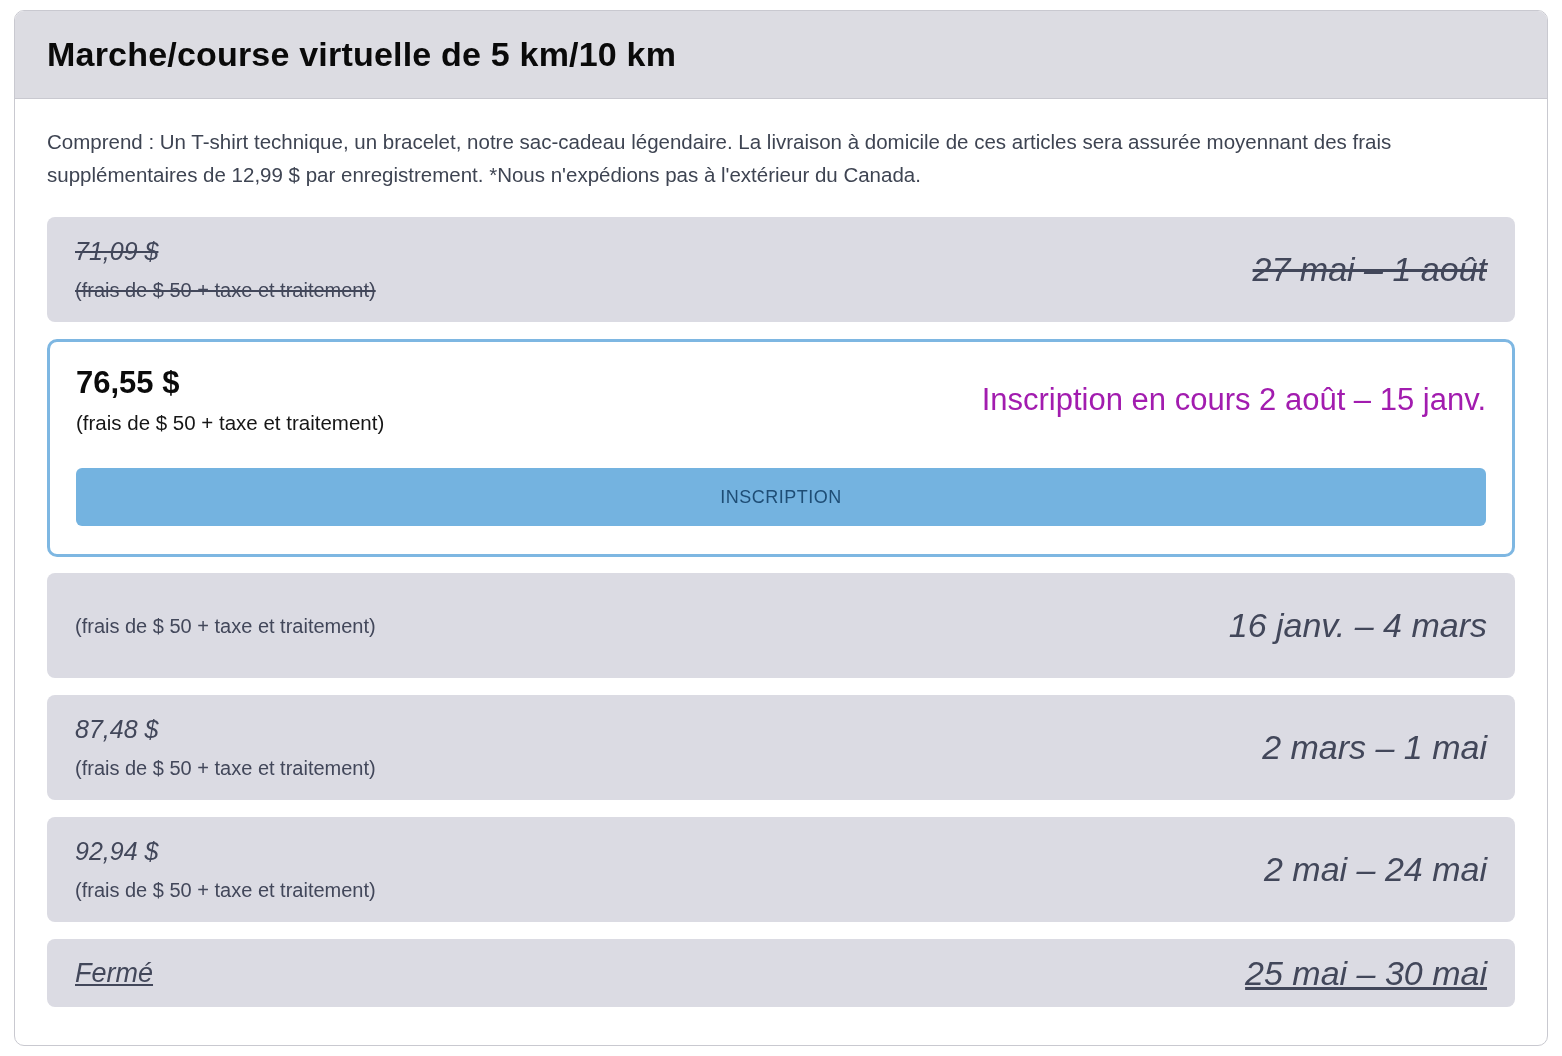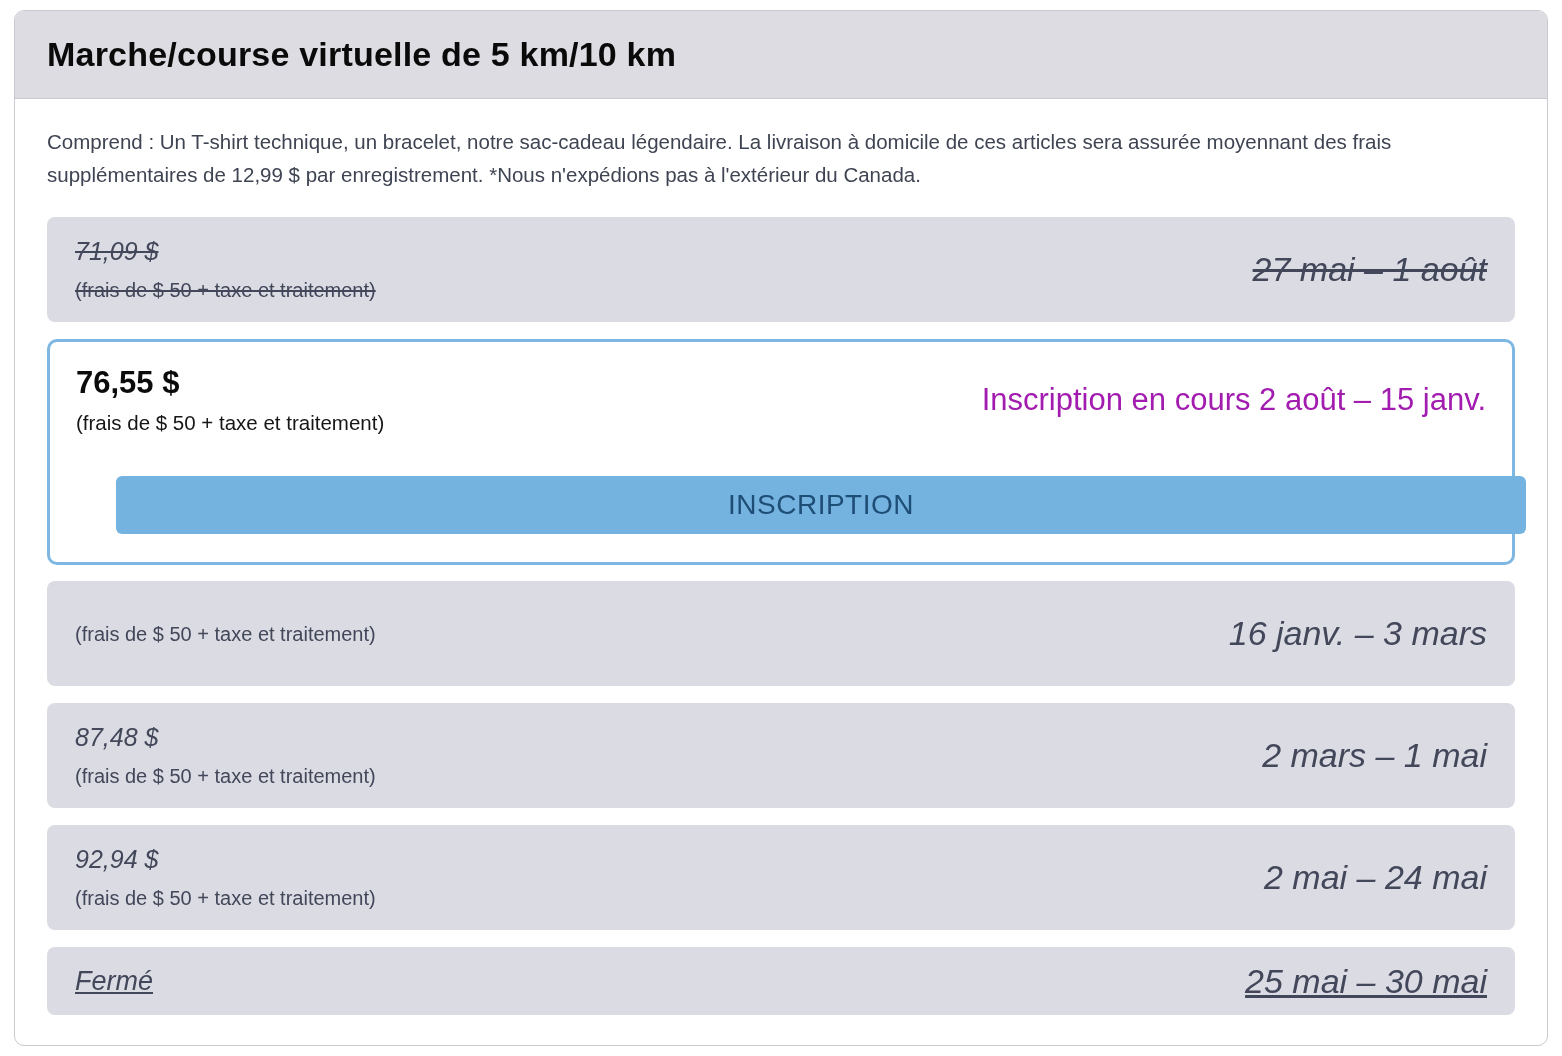--- a/index.html
+++ b/index.html
@@ -93,21 +93,21 @@
     border:3px solid #7eb7e2;
     border-radius:10px;
     padding:18px 26px 28px 26px;
     box-sizing:border-box;
     margin-bottom:16px;
   }
   .active-top{
     display:flex;
     justify-content:space-between;
     align-items:center;
-    margin-bottom:36px;
+    margin-bottom:28px;
   }
   .active-price{
     font-size:31px;
     font-weight:bold;
     color:#0b0b0b;
     line-height:46px;
   }
   .active-fee{
     font-size:20.5px;
     color:#161616;
@@ -121,24 +121,23 @@
   }
   .inscription-btn{
     display:block;
     width:100%;
     height:58px;
     background:#74b3e0;
     border:none;
     border-radius:6px;
     color:#1e4d75;
     font-family:"Liberation Sans", sans-serif;
-    font-size:28px;
+    font-size:18px;
     letter-spacing:0.5px;
     cursor:pointer;
-    margin-left:40px;
   }
 </style>
 </head>
 <body>
 
 <div class="page">
   <div class="card">
 
     <div class="card-header">
       <h1>Marche/course virtuelle de 5 km/10 km</h1>
@@ -164,21 +163,21 @@
           </div>
           <div class="active-status">Inscription en cours 2 août – 15 janv.</div>
         </div>
         <button class="inscription-btn">INSCRIPTION</button>
       </div>
 
       <div class="tier">
         <div>
           <div class="tier-fee">(frais de $ 50 + taxe et traitement)</div>
         </div>
-        <div class="tier-dates">16 janv. – 3 mars</div>
+        <div class="tier-dates">16 janv. – 4 mars</div>
       </div>
 
       <div class="tier">
         <div>
           <div class="tier-price">87,48 $</div>
           <div class="tier-fee">(frais de $ 50 + taxe et traitement)</div>
         </div>
         <div class="tier-dates">2 mars – 1 mai</div>
       </div>
 

